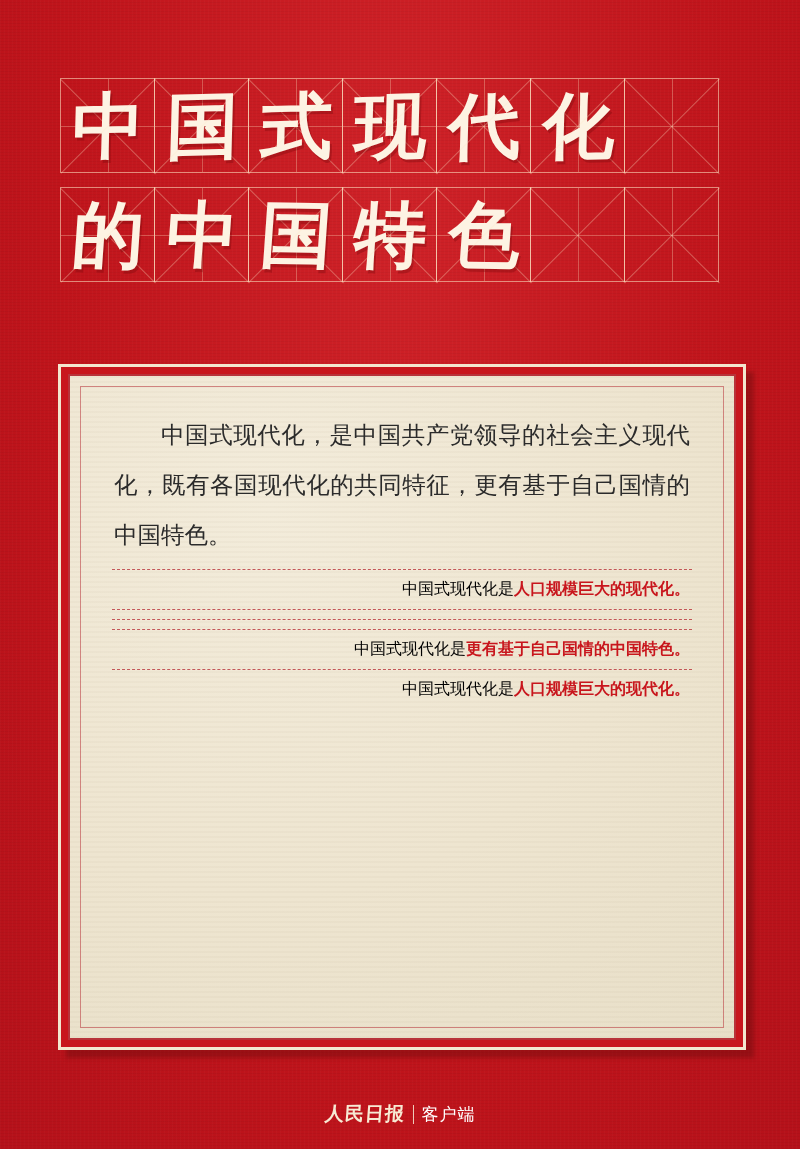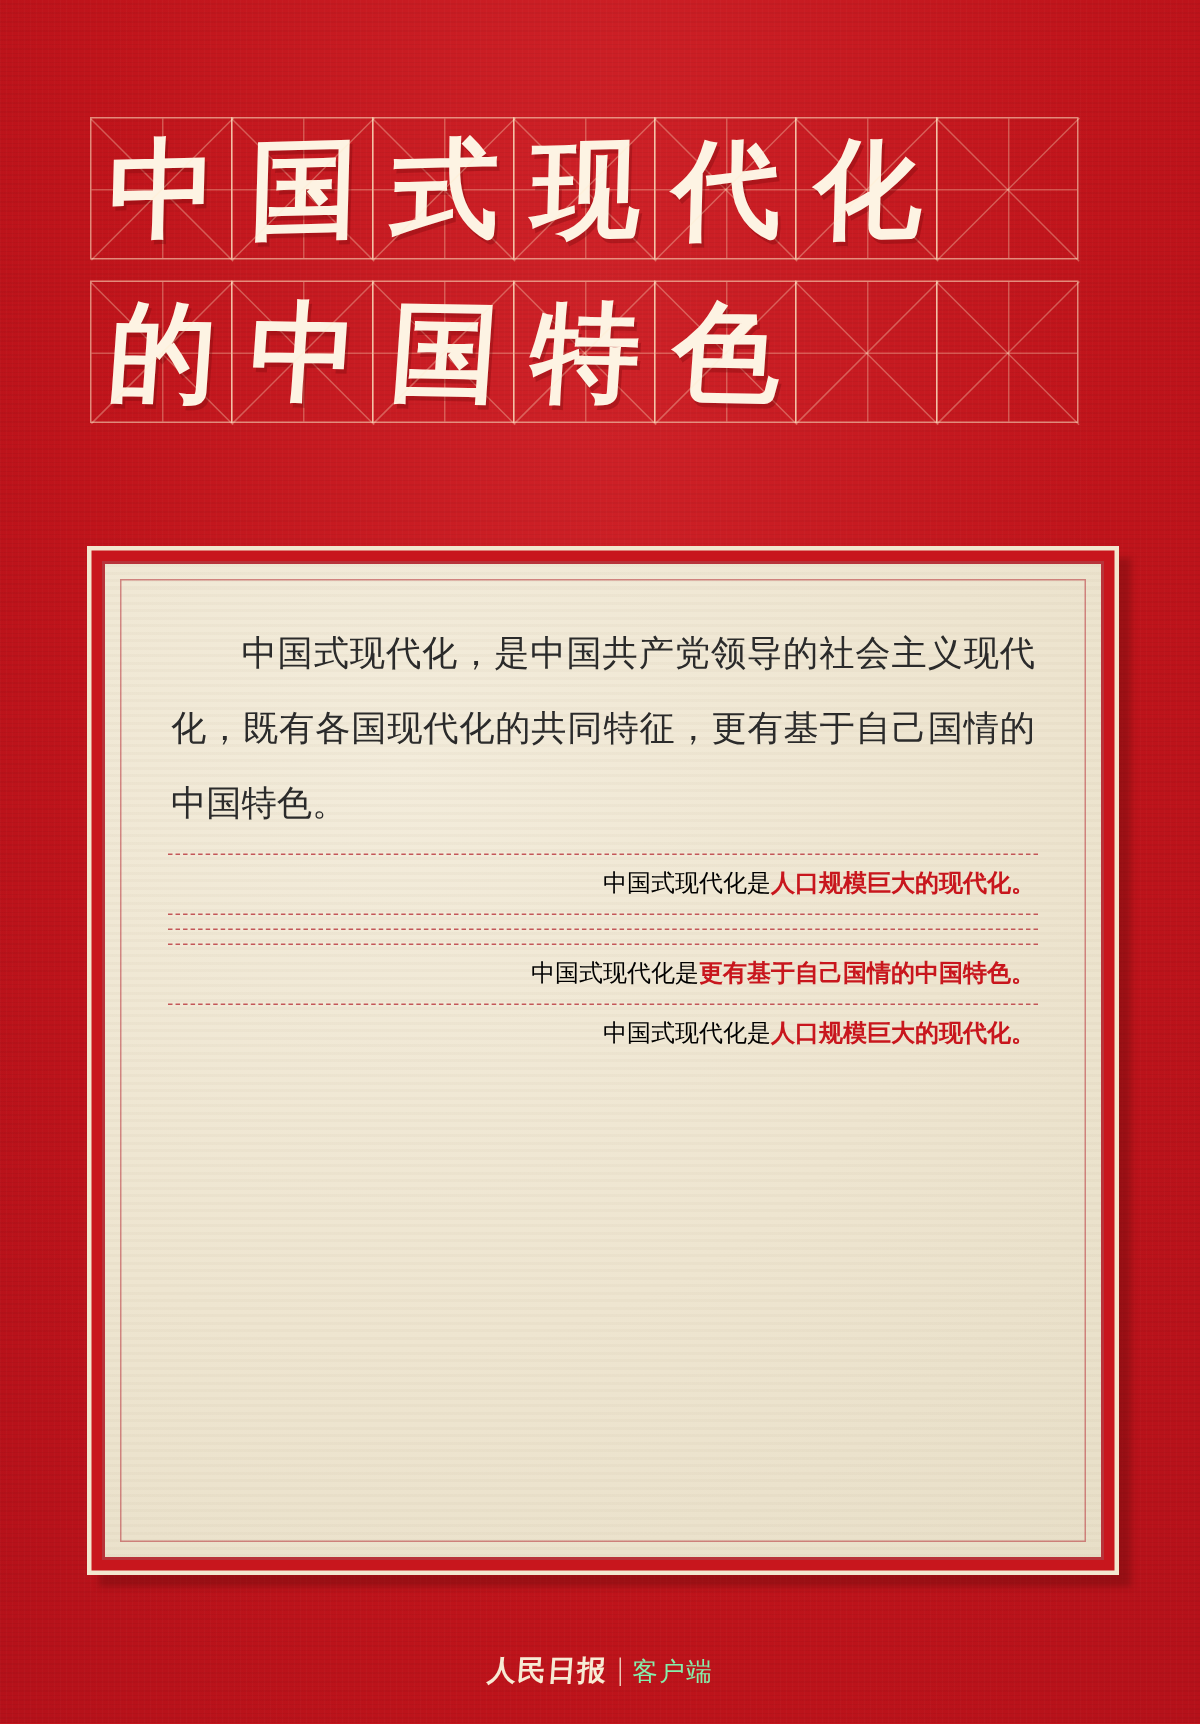--- a/index.html
+++ b/index.html
@@ -181,21 +181,21 @@
   }
   .footer-div {
     width: 1px;
     height: 19px;
     background: #f7ead4;
     opacity: 0.85;
   }
   .footer-app {
     font-family: "DejaVu Sans", "Liberation Sans", sans-serif;
     font-size: 17px;
-    color: #86efac;
+    color: #ffffff;
     letter-spacing: 1px;
   }
 </style>
 </head>
 <body>
 
 <div class="bg-texture"></div>
 
 <div class="title-area">
 

